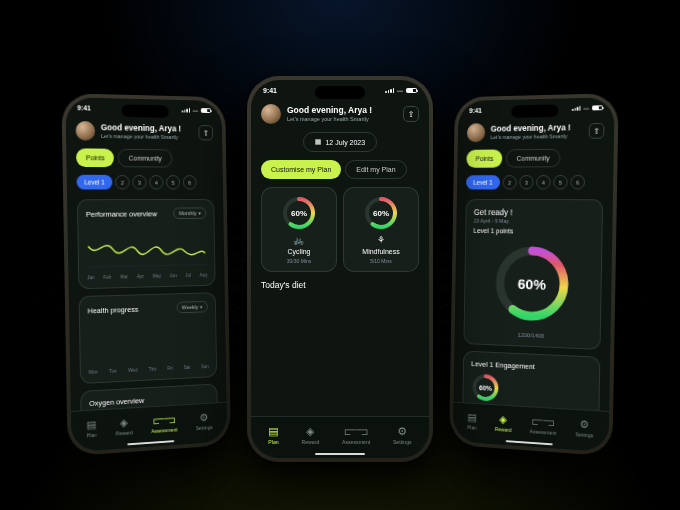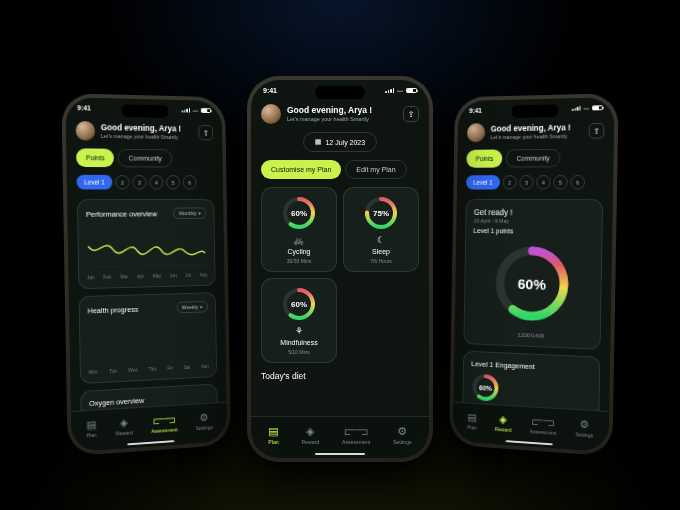--- a/index.html
+++ b/index.html
@@ -272,29 +272,20 @@
                     </linearGradient>
                   </defs>
                 </svg><div class="ringlbl">60%</div></div>
      <span class="ico">🚲</span>
      <h3>Cycling</h3>
      <p>30/30 Mins</p>
     </div>
     <div class="metric">
      <div class="ring"><svg width="36" height="36">
                   <circle cx="18" cy="18" r="14" fill="none" stroke="#2a3530" stroke-width="4"></circle>
-                  <circle cx="18" cy="18" r="14" fill="none" stroke="url(#g1)" stroke-width="4" stroke-dasharray="66 88" stroke-linecap="round"></circle>
-                </svg><div class="ringlbl">75%</div></div>
-     <span class="ico">☾</span>
-     <h3>Sleep</h3>
-     <p>7/6 Hours</p>
-    </div>
-    <div class="metric">
-     <div class="ring"><svg width="36" height="36">
-                  <circle cx="18" cy="18" r="14" fill="none" stroke="#2a3530" stroke-width="4"></circle>
                   <circle cx="18" cy="18" r="14" fill="none" stroke="url(#g1)" stroke-width="4" stroke-dasharray="52.8 88" stroke-linecap="round"></circle>
                 </svg><div class="ringlbl">60%</div></div>
      <span class="ico">⚘</span>
      <h3>Mindfulness</h3>
      <p>5/10 Mins</p>
     </div>
    </div>
    <h2 class="sectitle">Today's diet</h2>
   </div>
   <div class="tabbar">

